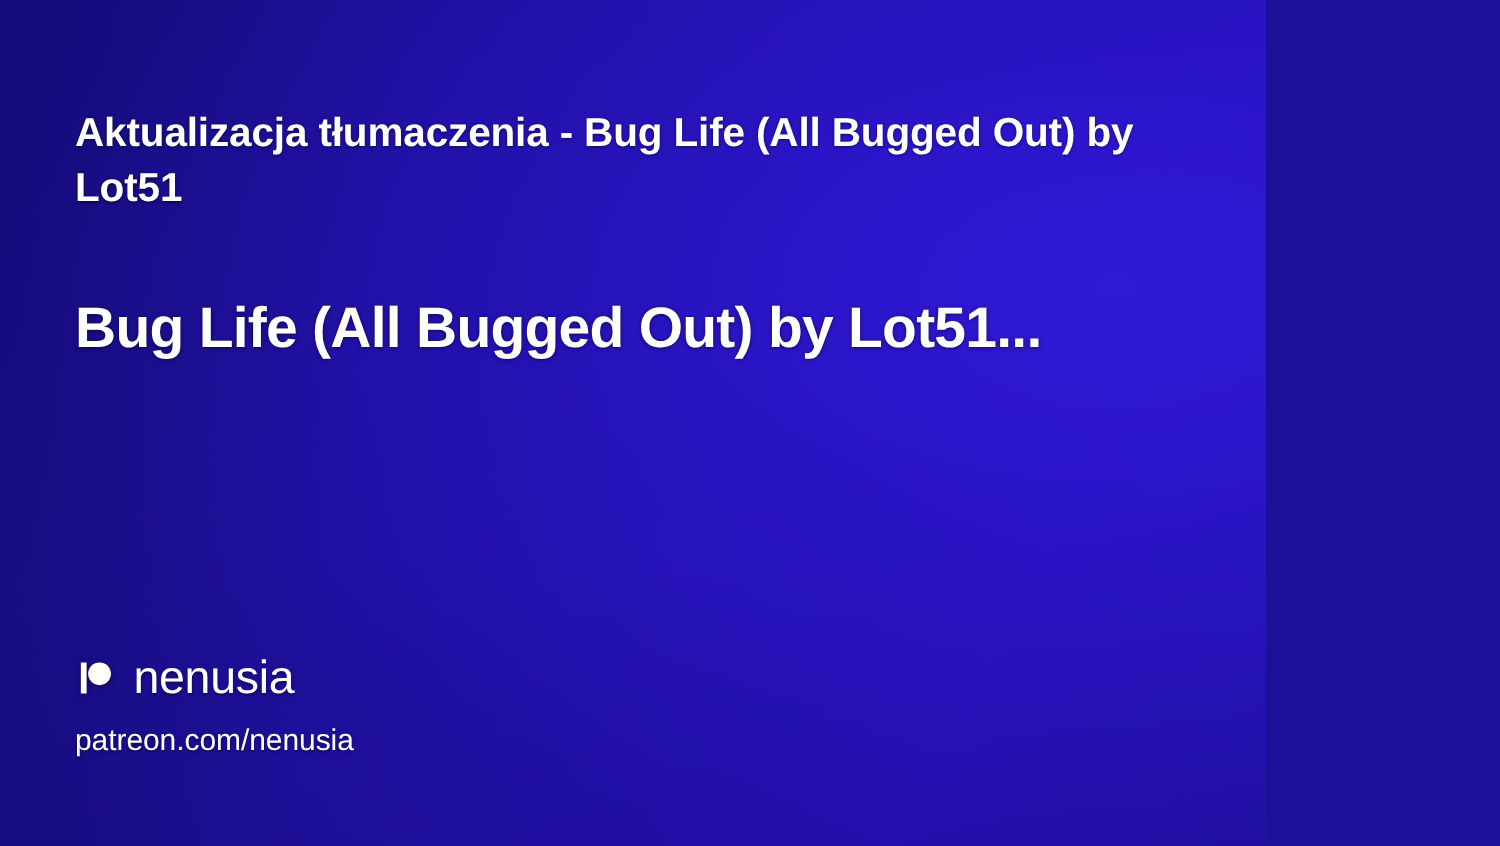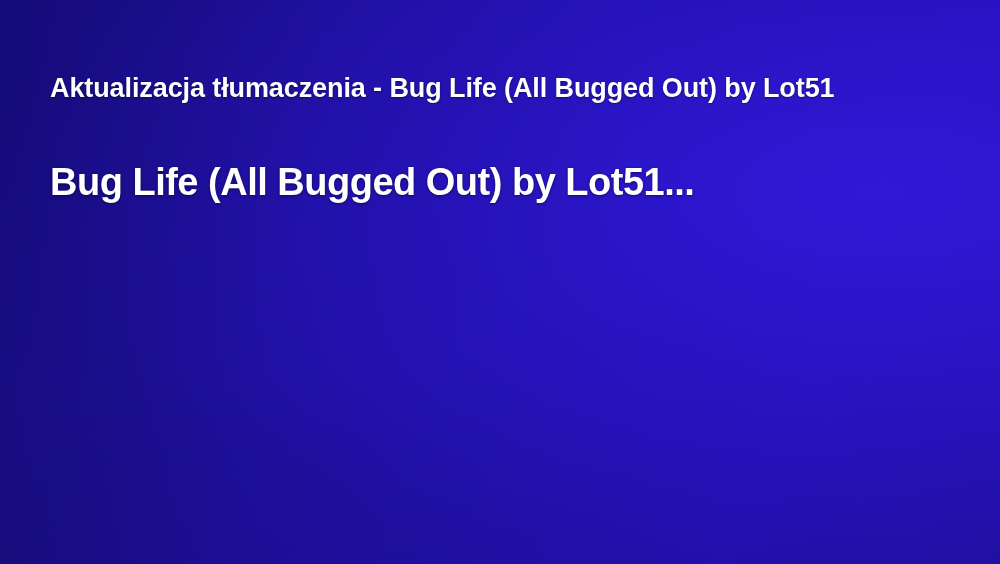--- a/index.html
+++ b/index.html
@@ -11,21 +11,21 @@
   }
 
   body {
     font-family: "Liberation Sans", sans-serif;
     background: #1c1099;
   }
 
   
   .share-card {
     position: relative;
-    width: 1000px;
+    width: 844px;
     height: 564px;
     overflow: hidden;
     background:
       radial-gradient(ellipse 120% 95% at 88% 34%,
         rgba(48, 25, 216, 0.95) 0%,
         rgba(42, 21, 200, 0.55) 38%,
         rgba(30, 17, 160, 0.0) 72%),
       linear-gradient(118deg,
         #190e90 0%,
         #1d1099 22%,
@@ -117,16 +117,26 @@
 
 <div class="share-card">
   <div class="content">
 
     <div class="post-title">Aktualizacja tłumaczenia - Bug Life (All Bugged Out) by Lot51</div>
 
     <div class="headline">Bug Life (All Bugged Out) by Lot51...</div>
 
     <div class="spacer"></div>
 
+    <div class="brand">
+      <span class="patreon-mark-wrap">
+        <svg class="patreon-mark" viewBox="0 0 24 24" aria-hidden="true">
+          <path d="M3.6 2.4h3.55v19.2H3.6z" fill="#ffffff"></path>
+          <circle cx="15.1" cy="9.4" r="7.0" fill="#ffffff"></circle>
+        </svg>
+      </span>
+      <span class="creator-name">nenusia</span>
+    </div>
 
+    <div class="profile-url">patreon.com/nenusia</div>
 
   </div>
 </div>
 
 </body></html>

